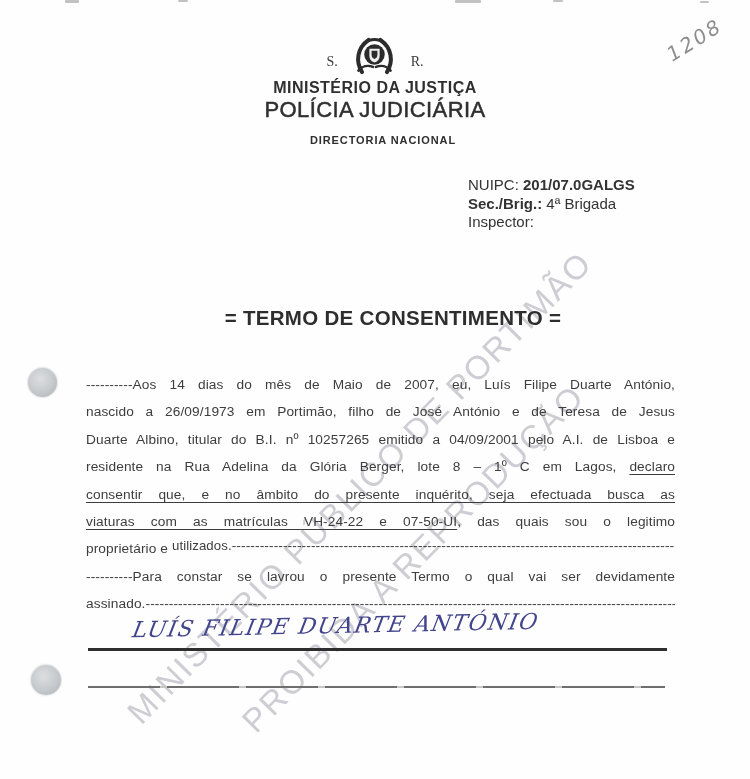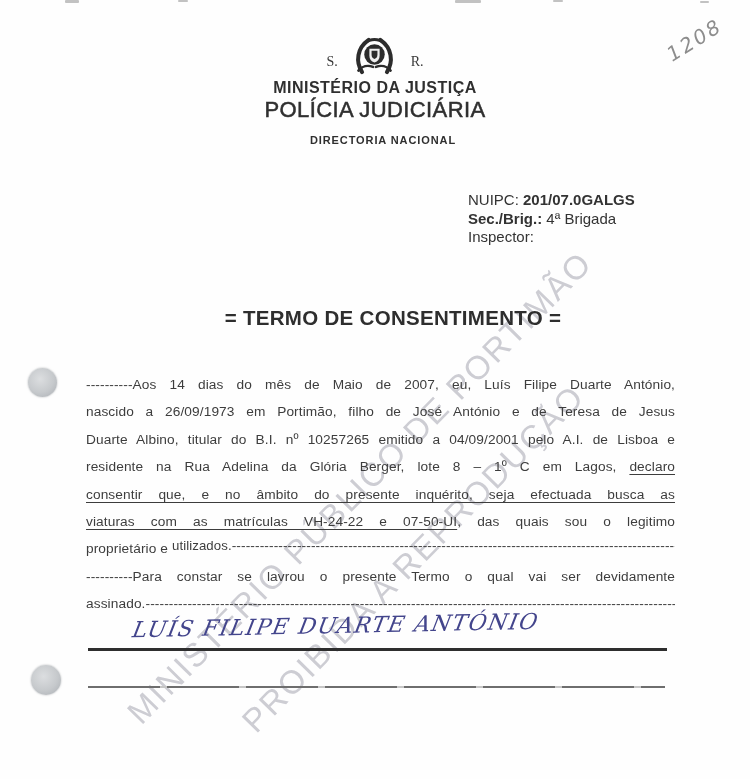--- a/index.html
+++ b/index.html
@@ -25,21 +25,21 @@
     transform:rotate(-45.5deg);color:#c9c9d0;text-align:center;white-space:nowrap;
     font-size:33px;letter-spacing:2px;line-height:88px;z-index:1;opacity:.92;}
   
   .hdr{position:absolute;left:0;width:100%;text-align:center;color:#2f2f2f;z-index:2;}
   .sr-row{top:34px;display:flex;justify-content:center;align-items:flex-end;gap:13px;}
   .sr-letter{font-family:"Liberation Serif",serif;font-size:14px;color:#3a3a3a;padding-bottom:9px;}
   .ministry{top:79px;font-size:16px;font-weight:bold;letter-spacing:.5px;}
   .org{top:97px;font-size:22px;letter-spacing:.4px;-webkit-text-stroke:.5px #2f2f2f;}
   .directorate{top:134px;font-size:11px;font-weight:bold;letter-spacing:.9px;padding-left:8px;}
   
-  .case{position:absolute;left:468px;top:176px;font-size:15px;line-height:18.6px;color:#333;z-index:2;margin-top:15px;}
+  .case{position:absolute;left:468px;top:176px;font-size:15px;line-height:18.6px;color:#333;z-index:2;}
   .case .b{font-weight:bold;}
   
   .title{position:absolute;top:306px;left:0;width:100%;text-align:center;
     font-size:20.5px;font-weight:bold;color:#2e2e2e;letter-spacing:.3px;z-index:2;padding-left:18px;}
   
   .bodywrap{position:absolute;left:86px;top:371px;width:589px;z-index:2;}
   .bodyline{height:27.4px;line-height:27.4px;font-size:13.7px;color:#3d3d3d;
     letter-spacing:.1px;}
   .justline{text-align:justify;text-align-last:justify;white-space:nowrap;}
   .fillline{display:flex;align-items:center;}

